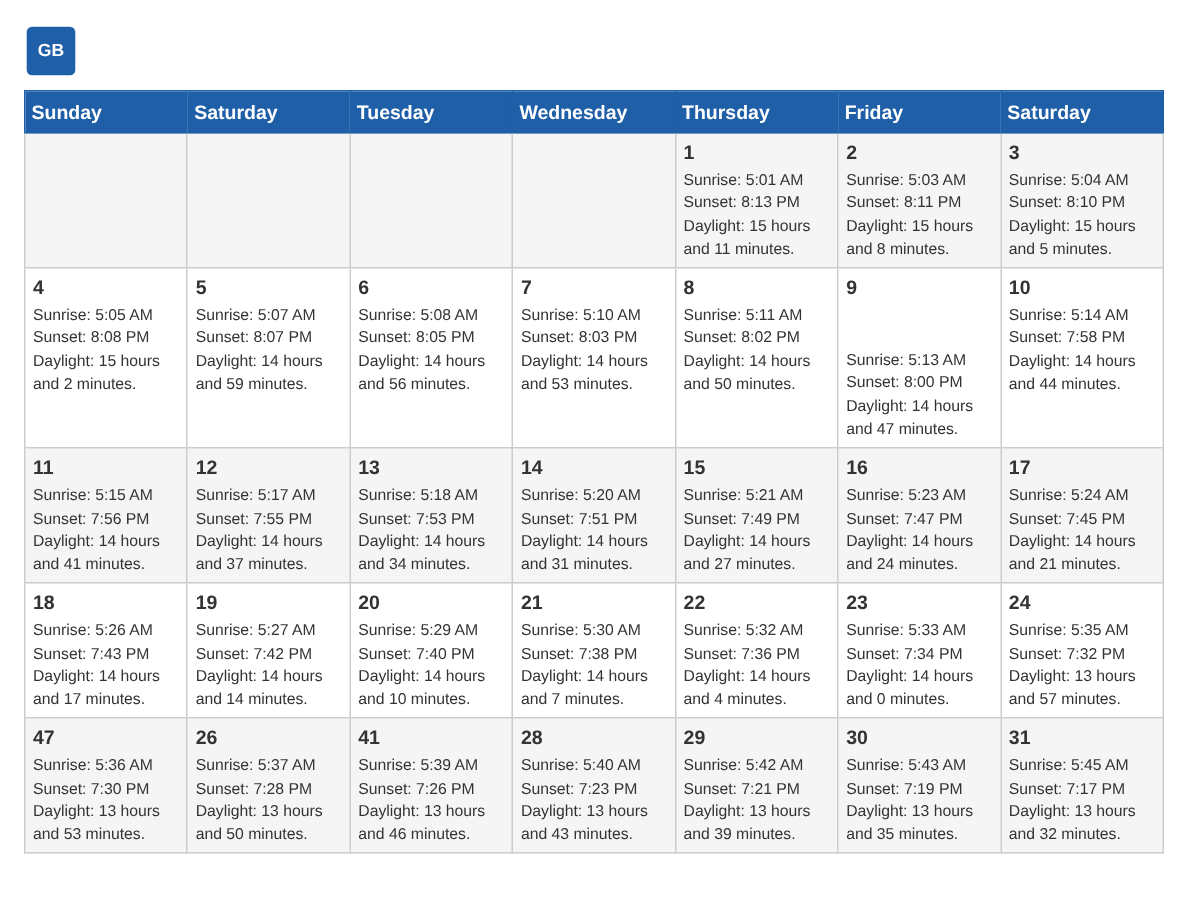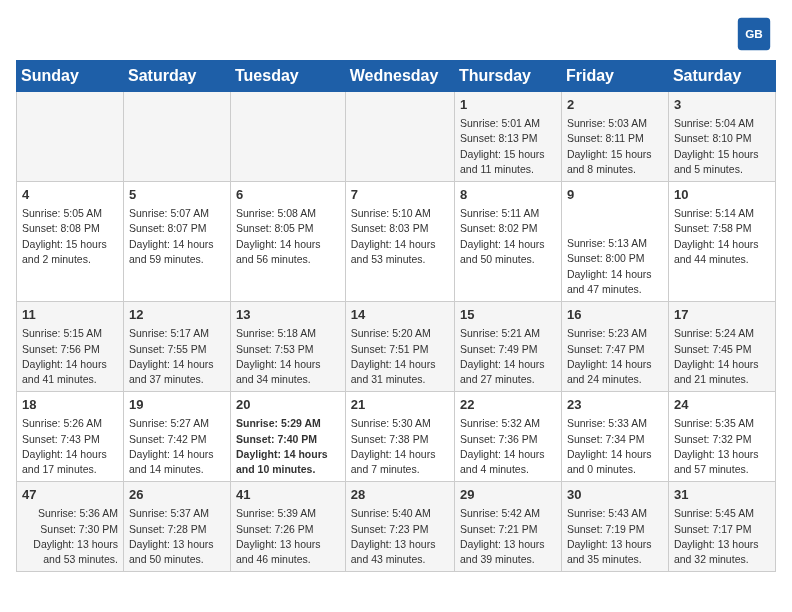--- a/index.html
+++ b/index.html
@@ -5,21 +5,21 @@
     * { box-sizing: border-box; margin: 0; padding: 0; }
     body {
       font-family: Arial, sans-serif;
       background: #fff;
       width: 792px;
       min-height: 612px;
       padding: 16px;
     }
     .header {
       display: flex;
-      justify-content: flex-end;
+      justify-content: flex-start;
       align-items: flex-start;
       margin-bottom: 8px;
     }
     .logo {
       display: flex;
       align-items: center;
       gap: 4px;
     }
     .logo-text {
       font-size: 18px;
@@ -52,21 +52,21 @@
       border-collapse: collapse;
       font-size: 11px;
     }
     thead tr {
       background-color: #1e5fa8;
       color: #fff;
     }
     thead th {
       padding: 6px 4px;
       text-align: left;
-      font-size: 16px;
+      font-size: 13px;
       font-weight: bold;
       border: 1px solid #1e5fa8;
     }
     tbody tr {
       vertical-align: top;
     }
     tbody td {
       border: 1px solid #ccc;
       padding: 4px 5px;
       min-height: 80px;
@@ -276,21 +276,21 @@
         </td>
         <td>
           <span class="day-num">19</span>
           <div class="day-info" style="white-space: pre-line;">Sunrise: 5:27 AM
 Sunset: 7:42 PM
 Daylight: 14 hours
 and 14 minutes.</div>
         </td>
         <td>
           <span class="day-num">20</span>
-          <div class="day-info" style="white-space: pre-line; font-weight: bold;">Sunrise: 5:29 AM
+          <div class="day-info" style="white-space: pre-line;">Sunrise: 5:29 AM
 Sunset: 7:40 PM
 Daylight: 14 hours
 and 10 minutes.</div>
         </td>
         <td>
           <span class="day-num">21</span>
           <div class="day-info" style="white-space: pre-line;">Sunrise: 5:30 AM
 Sunset: 7:38 PM
 Daylight: 14 hours
 and 7 minutes.</div>
@@ -313,21 +313,21 @@
           <span class="day-num">24</span>
           <div class="day-info" style="white-space: pre-line;">Sunrise: 5:35 AM
 Sunset: 7:32 PM
 Daylight: 13 hours
 and 57 minutes.</div>
         </td>
       </tr>
       <tr>
         <td>
           <span class="day-num">47</span>
-          <div class="day-info" style="white-space: pre-line; text-align: right;">Sunrise: 5:36 AM
+          <div class="day-info" style="white-space: pre-line;">Sunrise: 5:36 AM
 Sunset: 7:30 PM
 Daylight: 13 hours
 and 53 minutes.</div>
         </td>
         <td>
           <span class="day-num">26</span>
           <div class="day-info" style="white-space: pre-line;">Sunrise: 5:37 AM
 Sunset: 7:28 PM
 Daylight: 13 hours
 and 50 minutes.</div>

